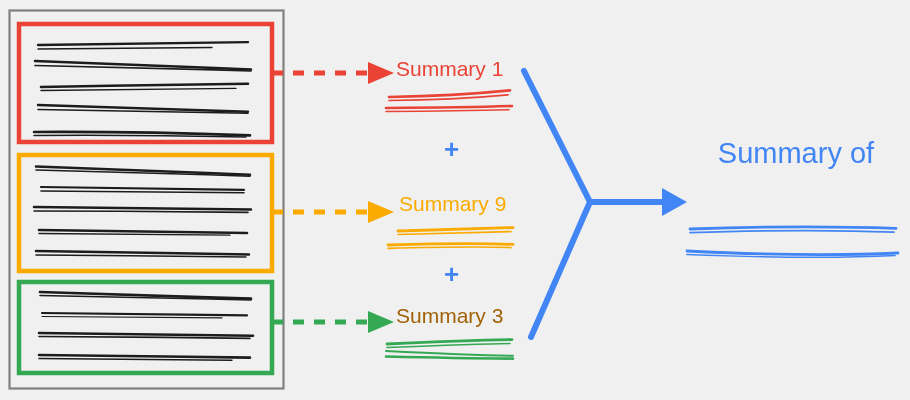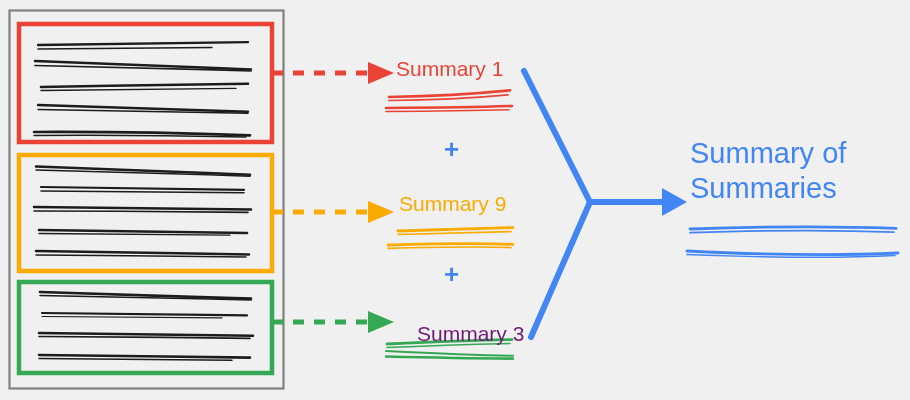--- a/index.html
+++ b/index.html
@@ -30,26 +30,27 @@
     white-space: nowrap;
     line-height: 1;
   }
   .summary-label {
     font-size: 21px;
     font-weight: 400;
     text-align: right;
   }
   #lbl-s1 { left: 396px; top: 58px; color: #ea4335; }
   #lbl-s2 { left: 399px; top: 193px; color: #fbaa00; }
-  #lbl-s3 { left: 396px; top: 323px; color: #701a75; margin-left: 21px; }
+  #lbl-s3 { left: 396px; top: 305px; color: #a16207; }
   #final-label {
     position: absolute;
     left: 690px;
     top: 136px;
     width: 212px;
+    text-align: center;
     color: #4285f4;
     font-size: 29px;
     font-weight: 400;
     line-height: 1.22;
     font-family: "Liberation Sans", sans-serif;
   }
 </style>
 </head>
 <body>
 
@@ -161,16 +162,15 @@
 
   <div class="lbl summary-label" id="lbl-s1">Summary 1</div>
   <div class="lbl summary-label" id="lbl-s2">Summary 9</div>
   <div class="lbl summary-label" id="lbl-s3">Summary 3</div>
 
   <div class="lbl" style="left:444px; top:136px; color:#4285f4; font-size:26px; font-weight:700;">+</div>
   <div class="lbl" style="left:444px; top:261px; color:#4285f4; font-size:26px; font-weight:700;">+</div>
 
   <div id="final-label">
     <div>Summary of</div>
-    <div>Summaries</div>
   </div>
 
 </div>
 
 </body></html>

